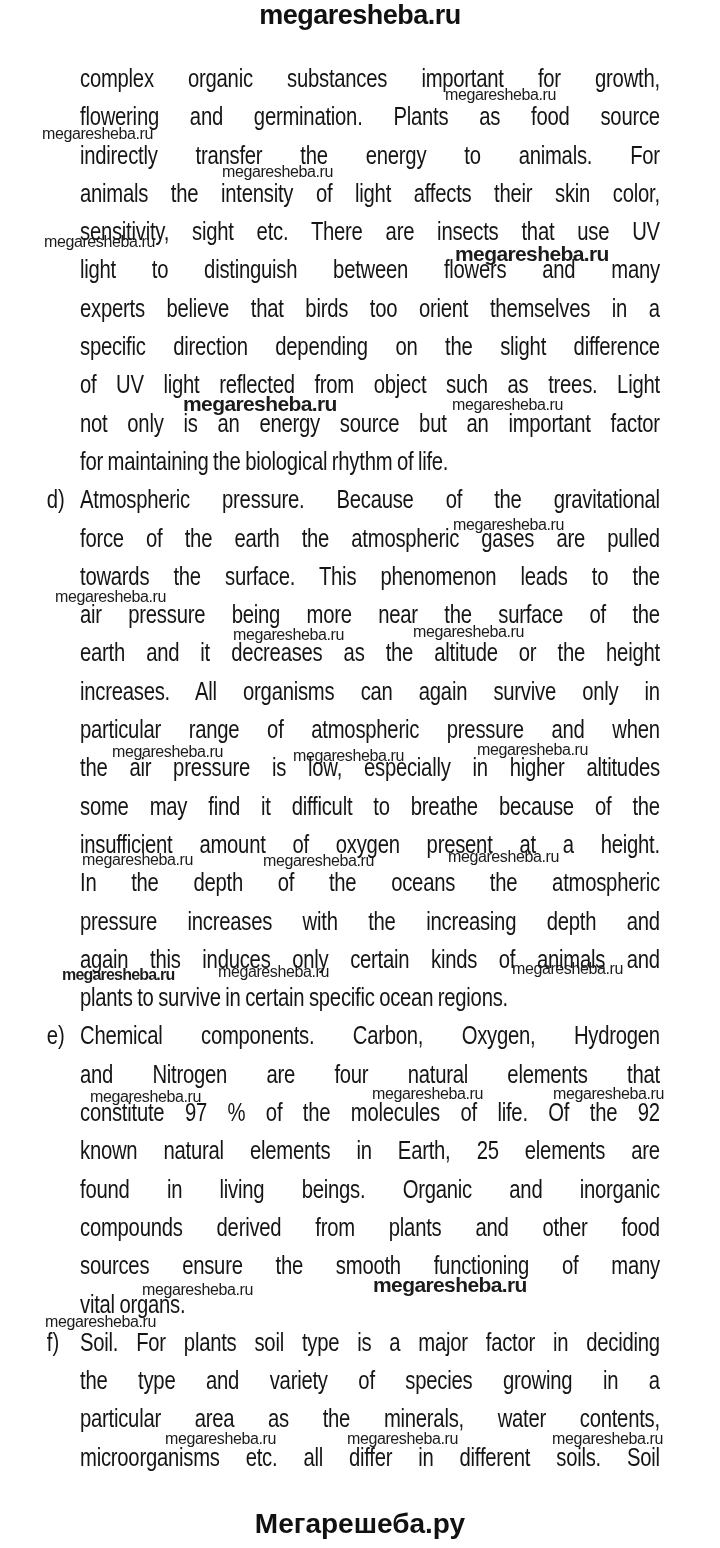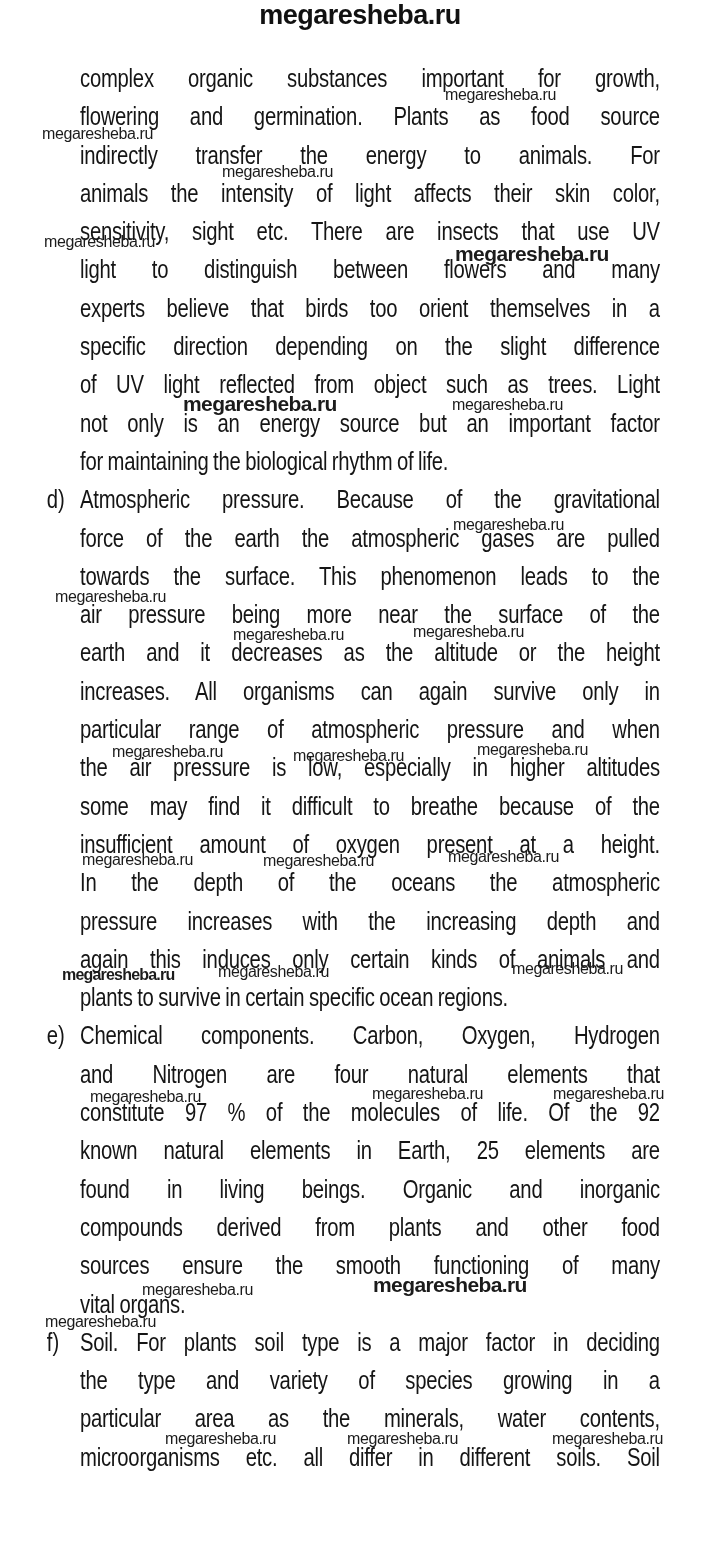--- a/index.html
+++ b/index.html
@@ -179,14 +179,15 @@
       <div class="wm small" style="left: 372px; top: 1085px;">megaresheba.ru</div>
       <div class="wm small" style="left: 553px; top: 1085px;">megaresheba.ru</div>
       <div class="wm small" style="left: 142px; top: 1281px;">megaresheba.ru</div>
       <div class="wm bold" style="left: 373px; top: 1273px;">megaresheba.ru</div>
       <div class="wm small" style="left: 45px; top: 1313px;">megaresheba.ru</div>
       <div class="wm small" style="left: 165px; top: 1430px;">megaresheba.ru</div>
       <div class="wm small" style="left: 347px; top: 1430px;">megaresheba.ru</div>
       <div class="wm small" style="left: 552px; top: 1430px;">megaresheba.ru</div>
     </div>
 
+  <div class="footer-watermark">Мегарешеба.ру</div>
 
 </div>
 
 </body></html>

